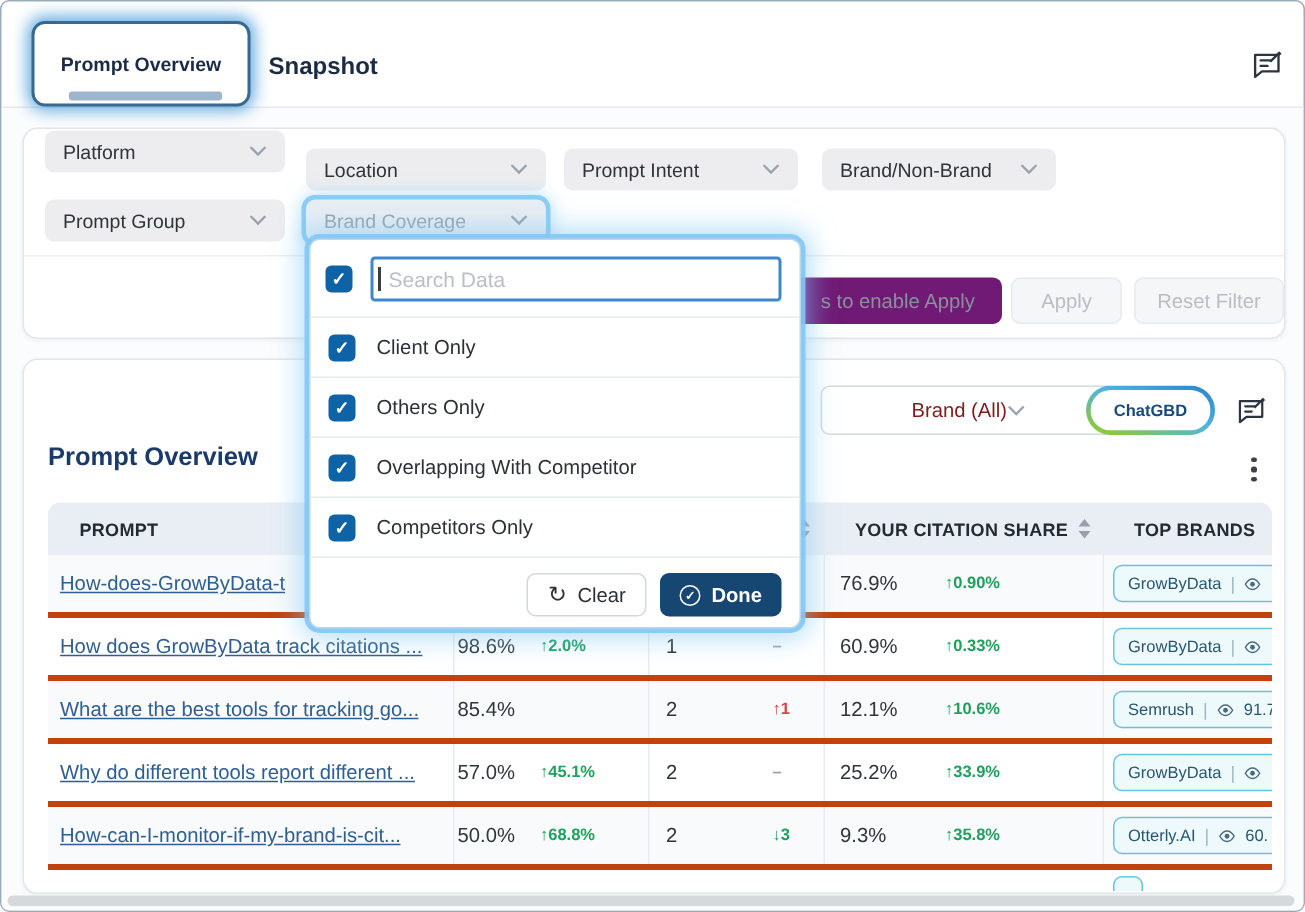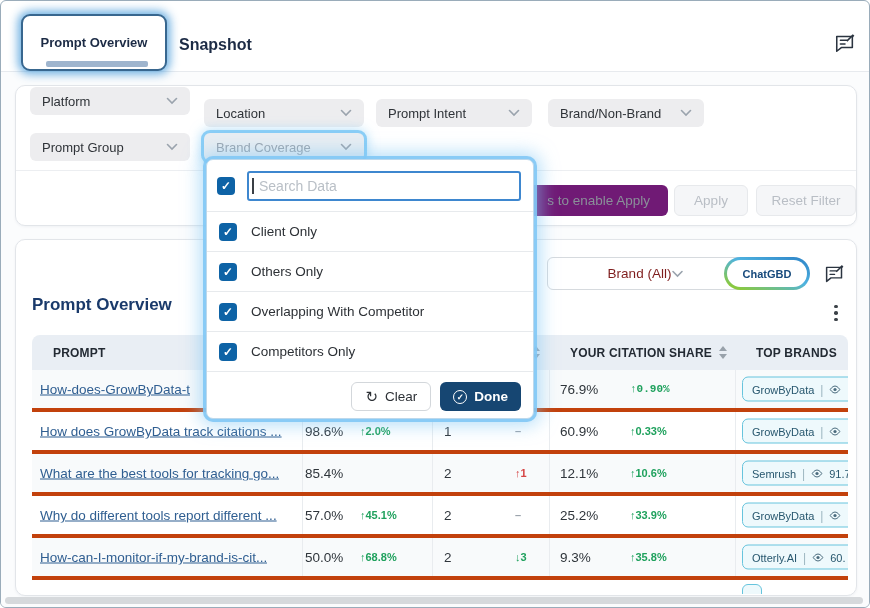--- a/index.html
+++ b/index.html
@@ -252,21 +252,21 @@
           </div>
         </div>
       <div id="tbody">
           <div class="trow alt">
             <div class="vsep" style="left: 270px;"></div>
             <div class="vsep" style="left: 400px;"></div>
             <div class="vsep" style="left: 517px;"></div>
             <div class="vsep" style="left: 703px;"></div>
             <a class="cellspan prompt-link" href="#">How-does-GrowByData-t</a>
             <span class="cellspan val c-cit">76.9%</span>
-            <span class="cellspan delta c-citd" style="color: rgb(31, 161, 93); font-family: Liberation Mono, monospace;">↑0.90%</span>
+            <span class="cellspan delta c-citd" style="color: rgb(31, 161, 93);">↑0.90%</span>
             <div class="badge-wrap">
               <div class="badge">
                 <span>GrowByData</span>
                 <span class="sep">|</span>
                 <svg width="12" height="12" viewBox="0 0 24 24">
                   <path d="M12 5C6.5 5 2.5 12 2.5 12S6.5 19 12 19s9.5-7 9.5-7S17.5 5 12 5z" fill="none" stroke="#4a6b7d" stroke-width="2"></path>
                   <circle cx="12" cy="12" r="3.2" fill="#4a6b7d"></circle>
                 </svg>
                 <span>1</span>
               </div>

